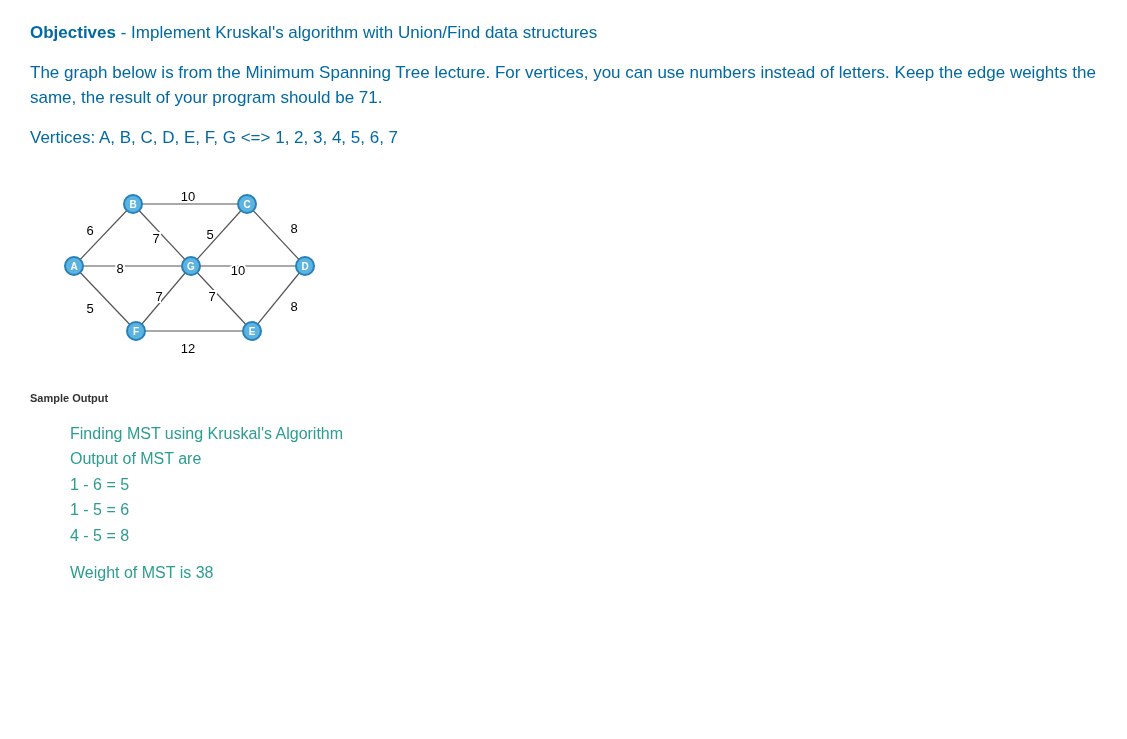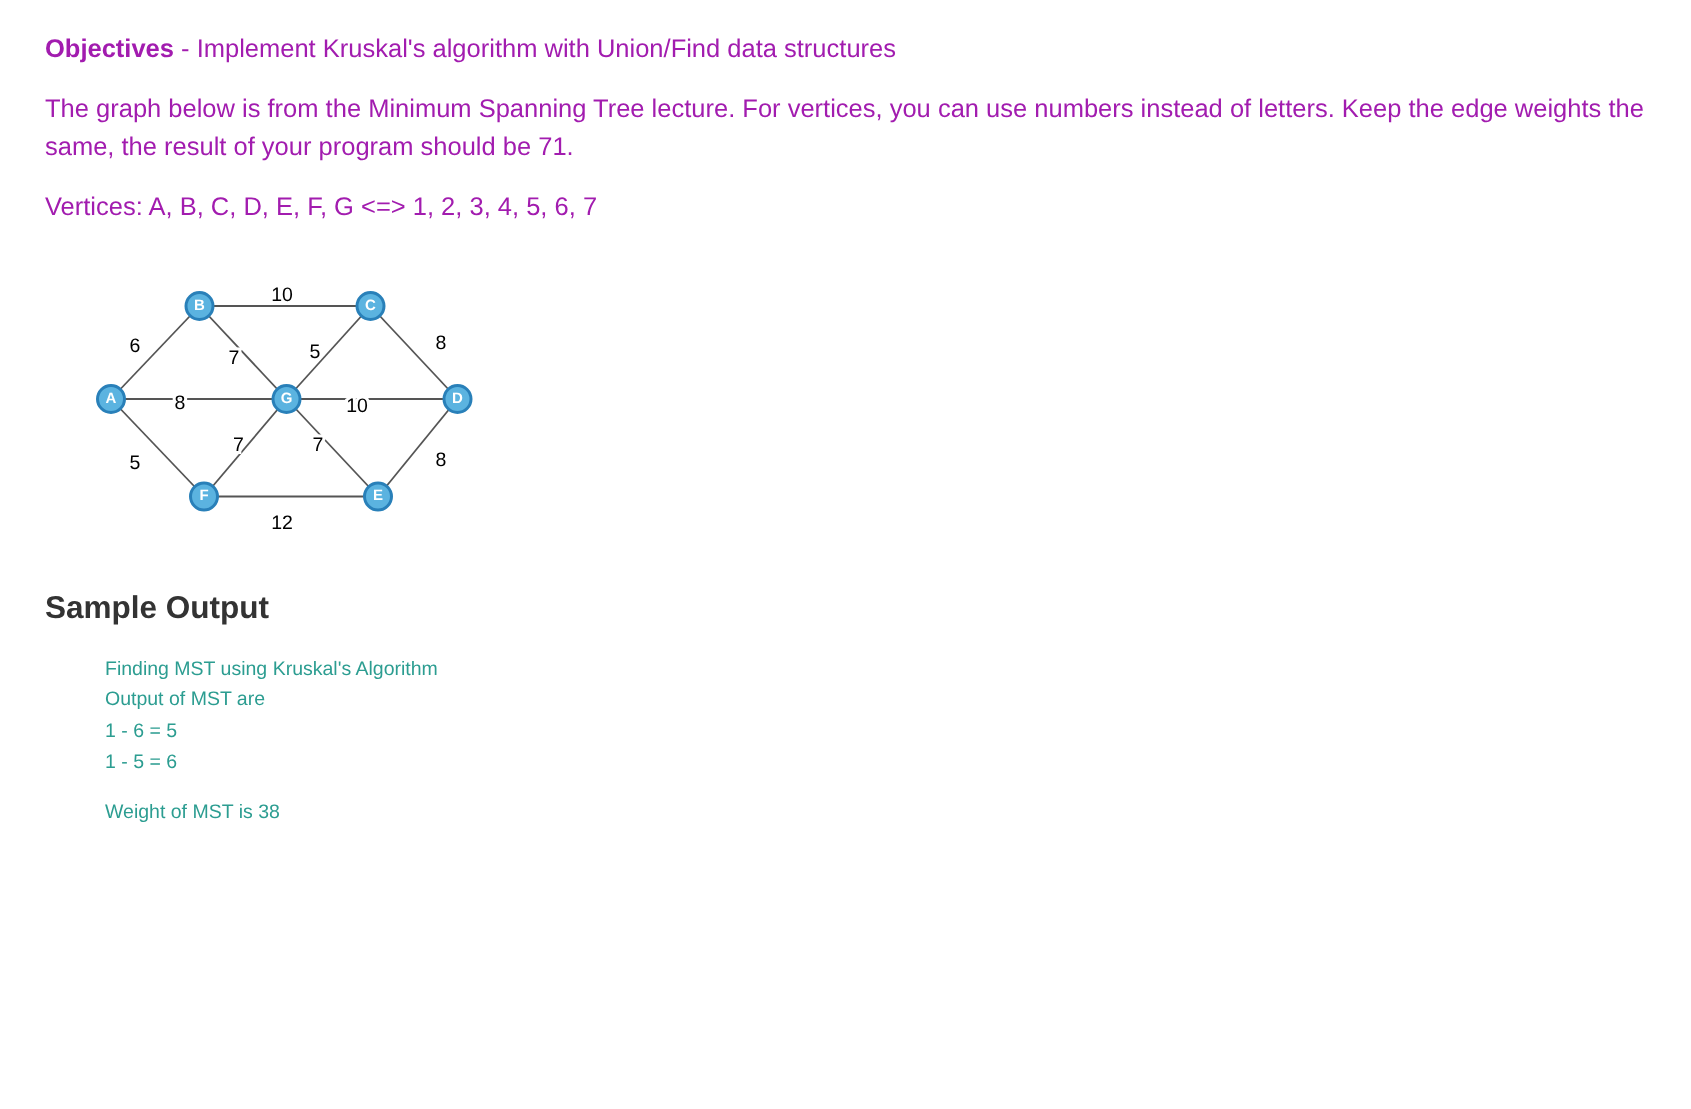--- a/index.html
+++ b/index.html
@@ -13,36 +13,36 @@
       padding: 20px 30px;
       font-size: 17px;
       line-height: 1.5;
       background: #fff;
     }
     .bold {
       font-weight: 600;
     }
     p {
       margin-bottom: 14px;
-      color: #a21caf;
+      color: #0369a1;
     }
     .graph-container {
       margin: 18px 0 22px 18px;
     }
     .sample-heading {
       font-weight: 600;
       color: #333;
       margin-top: 10px;
       margin-bottom: 14px;
-      font-size: 21px;
+      font-size: 11px;
     }
     .output-block {
       margin-left: 40px;
       color: #2a9d8f;
-      font-size: 13px;
+      font-size: 16px;
       line-height: 1.6;
     }
     .output-line {
       color: #2c9d91;
     }
     .output-spacer {
       height: 12px;
     }
     svg {
       display: block;
@@ -138,15 +138,16 @@
     </svg>
 </div>
 
 <div class="sample-heading">Sample Output</div>
 
 <div class="output-block">
   <div class="output-line">Finding MST using Kruskal's Algorithm</div>
   <div class="output-line">Output of MST are</div>
   <div class="output-line">1 - 6 = 5</div>
   <div class="output-line">1 - 5 =  6</div>
+  <div class="output-line">4 - 5 = 8</div>
   <div class="output-spacer"></div>
   <div class="output-line">Weight of MST is 38</div>
 </div>
 
 </body></html>

